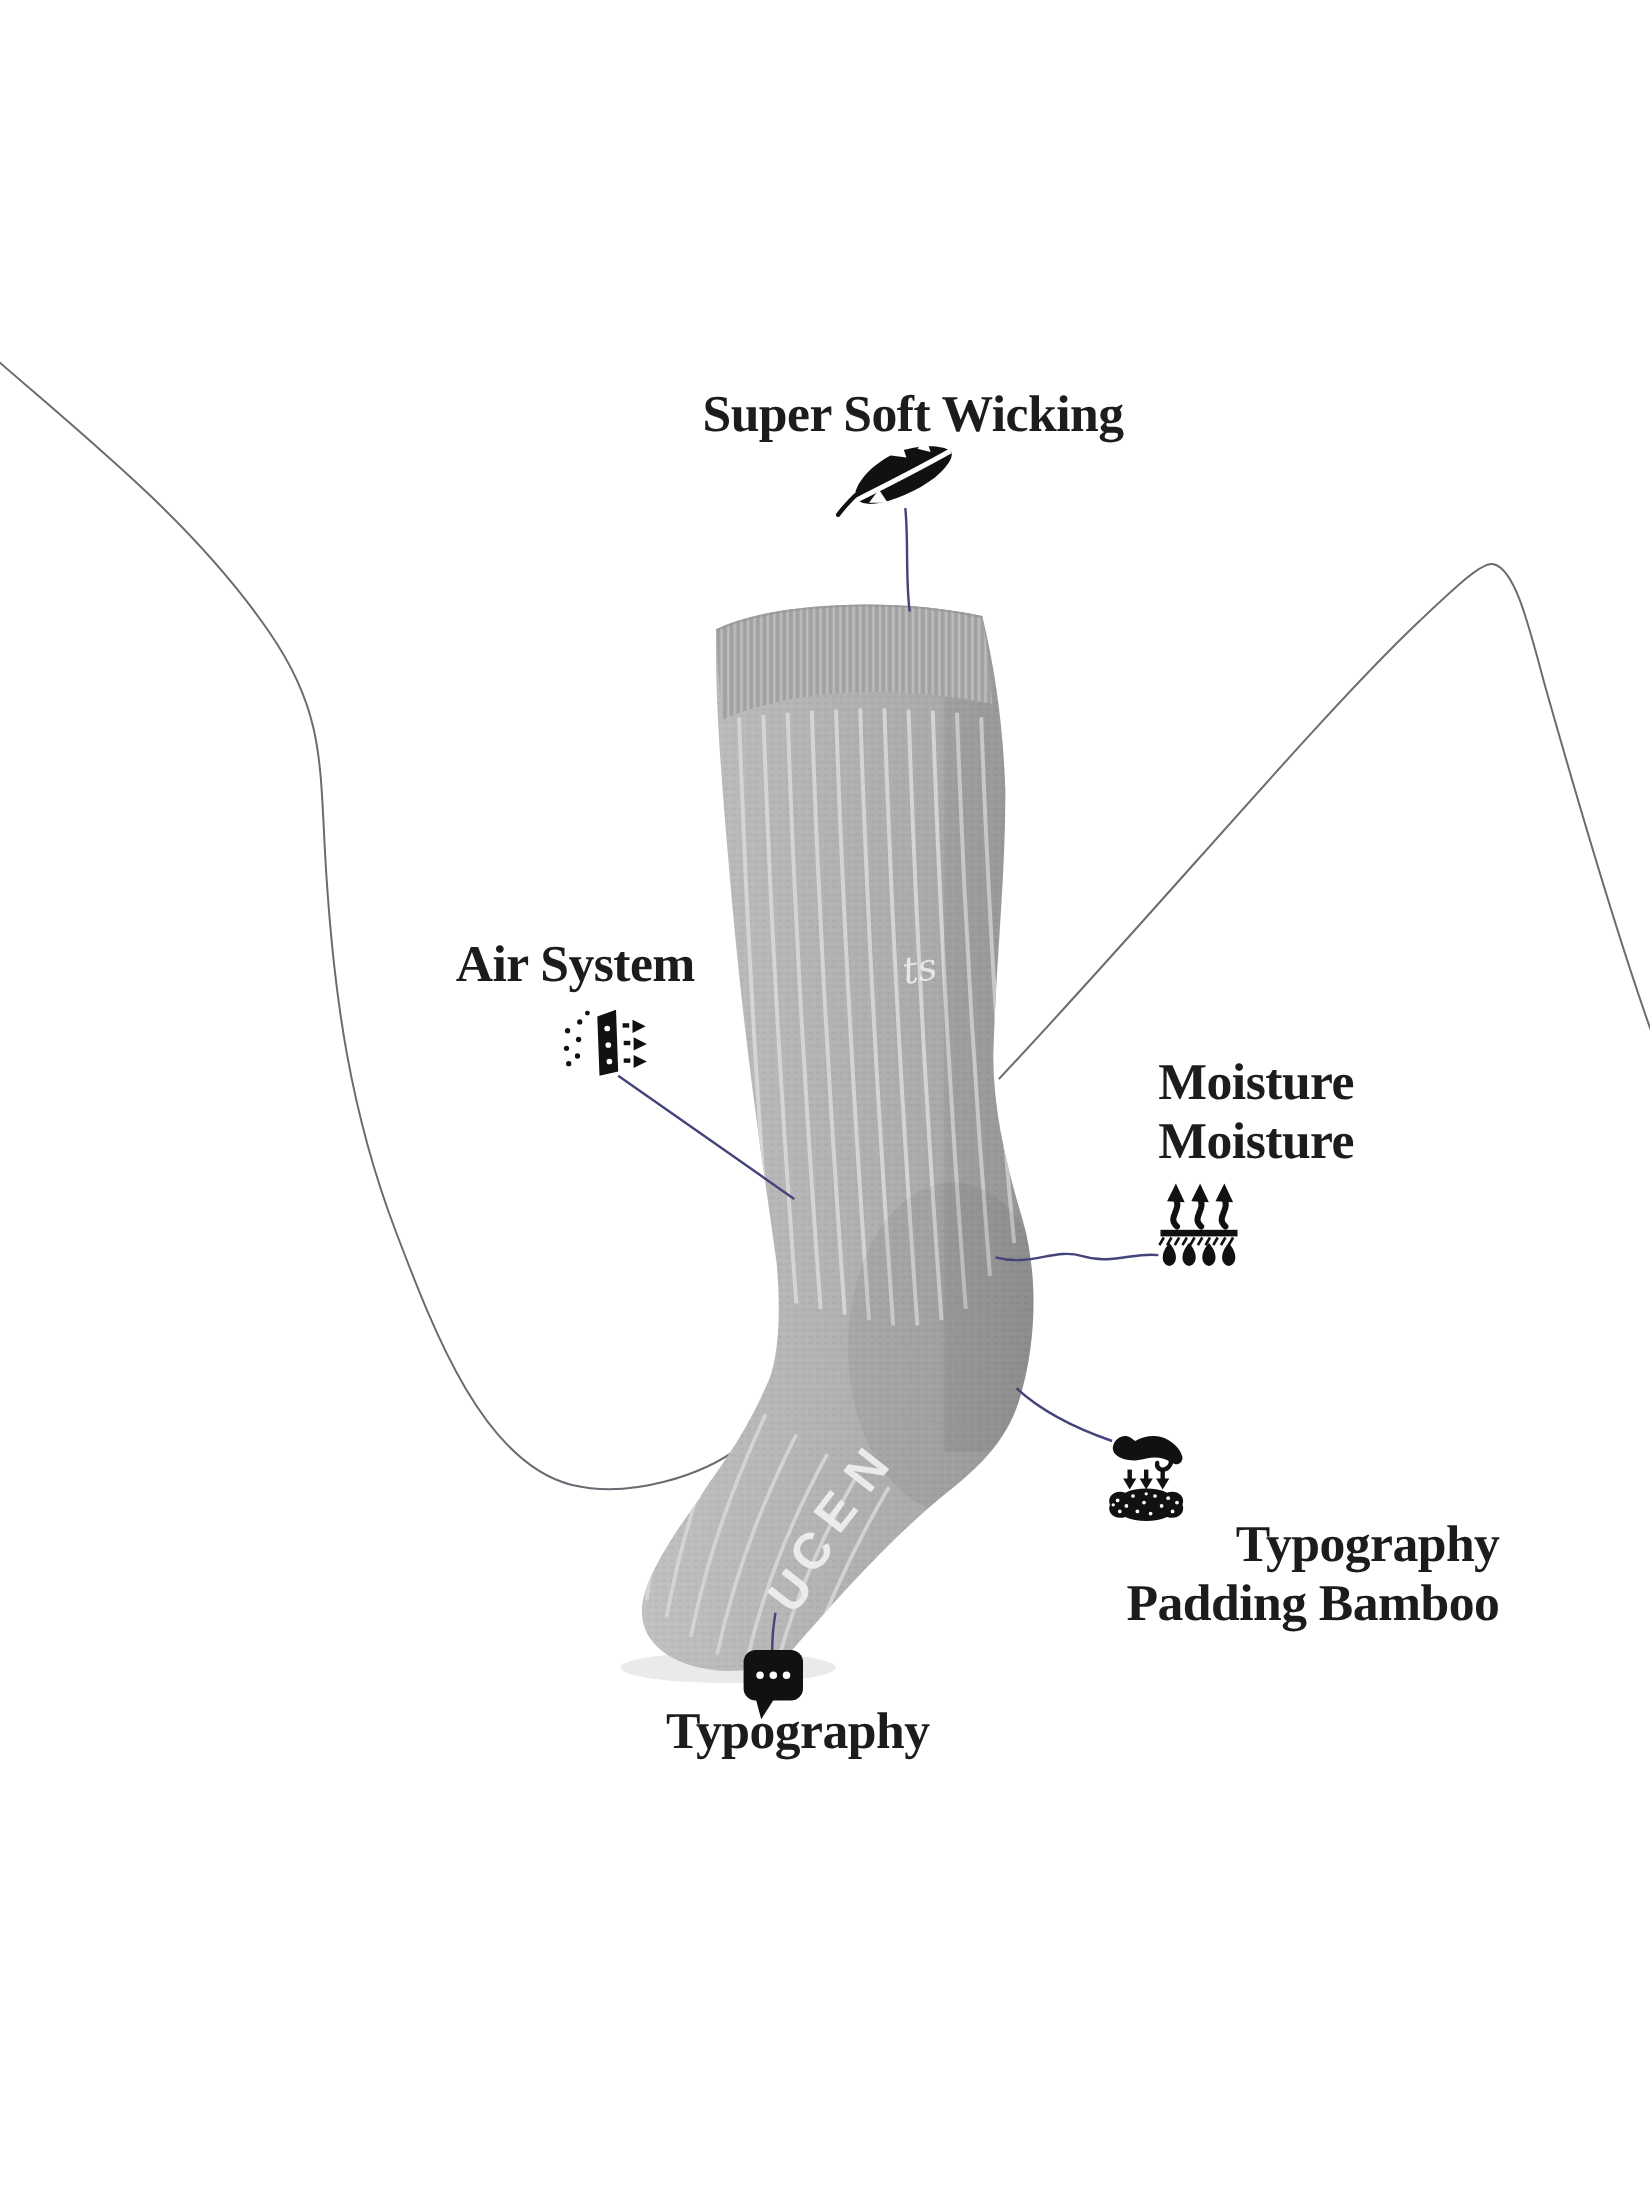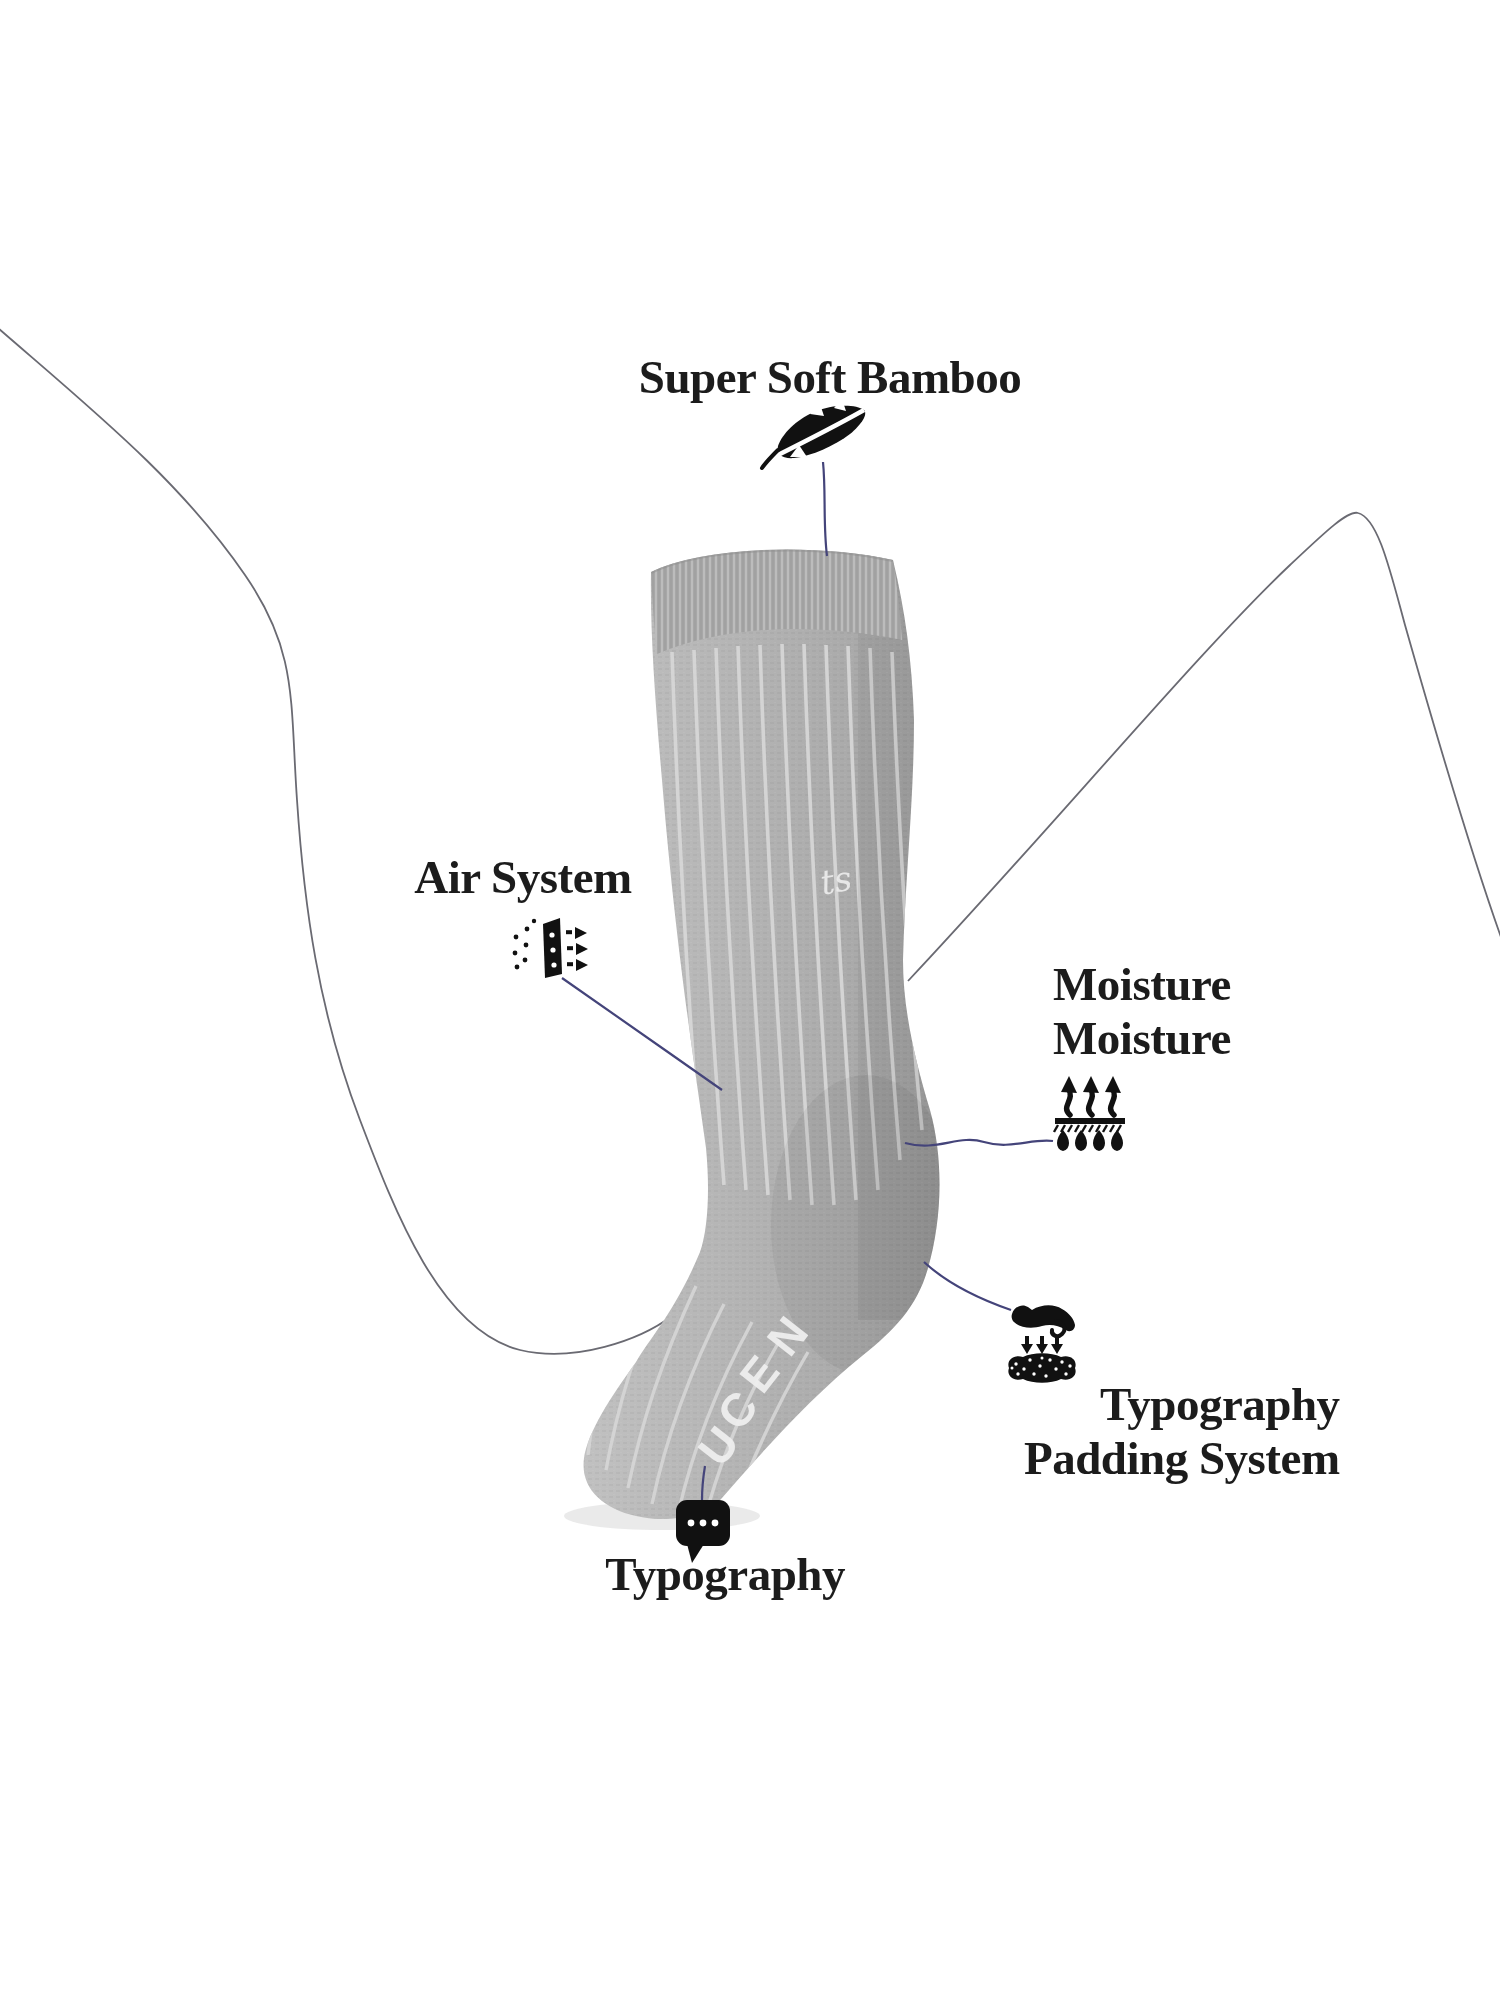--- a/index.html
+++ b/index.html
@@ -261,28 +261,28 @@
 
     <g transform="translate(703,1526)" fill="#111111">
       <rect x="-27" y="-26" width="54" height="46" rx="11"></rect>
       <path d="M -16 18 L -11 37 L 1 18 Z"></path>
       <circle cx="-12" cy="-3" r="3.4" fill="#ffffff"></circle>
       <circle cx="0" cy="-3" r="3.4" fill="#ffffff"></circle>
       <circle cx="12" cy="-3" r="3.4" fill="#ffffff"></circle>
     </g>
   </svg>
 
-  <div class="label center" style="left:570px; top:350px; width:520px;">Super Soft Bamboo</div>
+  <div class="label center" style="left:570px; top:350px; width:520px;">Super Soft Wicking</div>
 
   <div class="label center" style="left:363px; top:850px; width:320px;">Air System</div>
 
   <div class="label left" style="left:1053px; top:957px;">
     <div>Moisture</div>
     <div>Moisture</div>
   </div>
 
   <div class="label left" style="left:1024px; top:1377px;">
     <div>Typography</div>
-    <div>Padding System</div>
+    <div>Padding Bamboo</div>
   </div>
 
   <div class="label center" style="left:525px; top:1547px; width:320px;text-align:right;">Typography</div>
 </div>
 
 </body></html>

